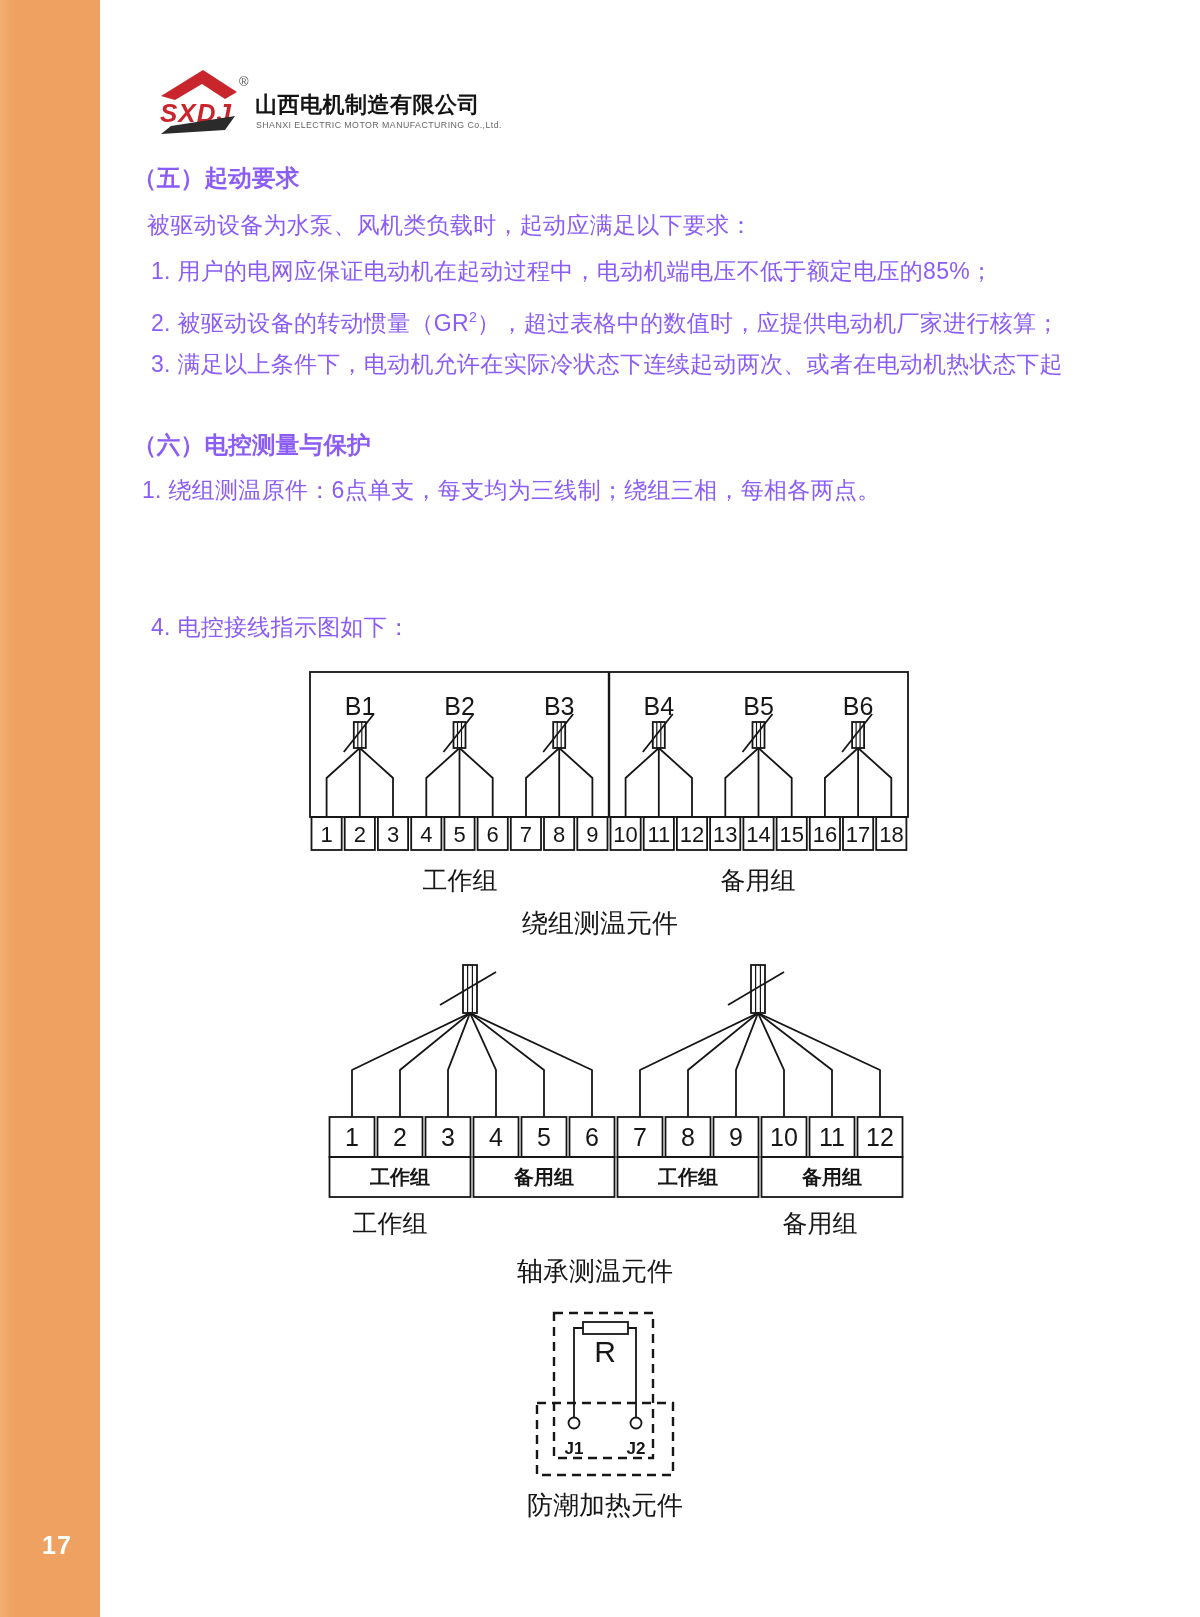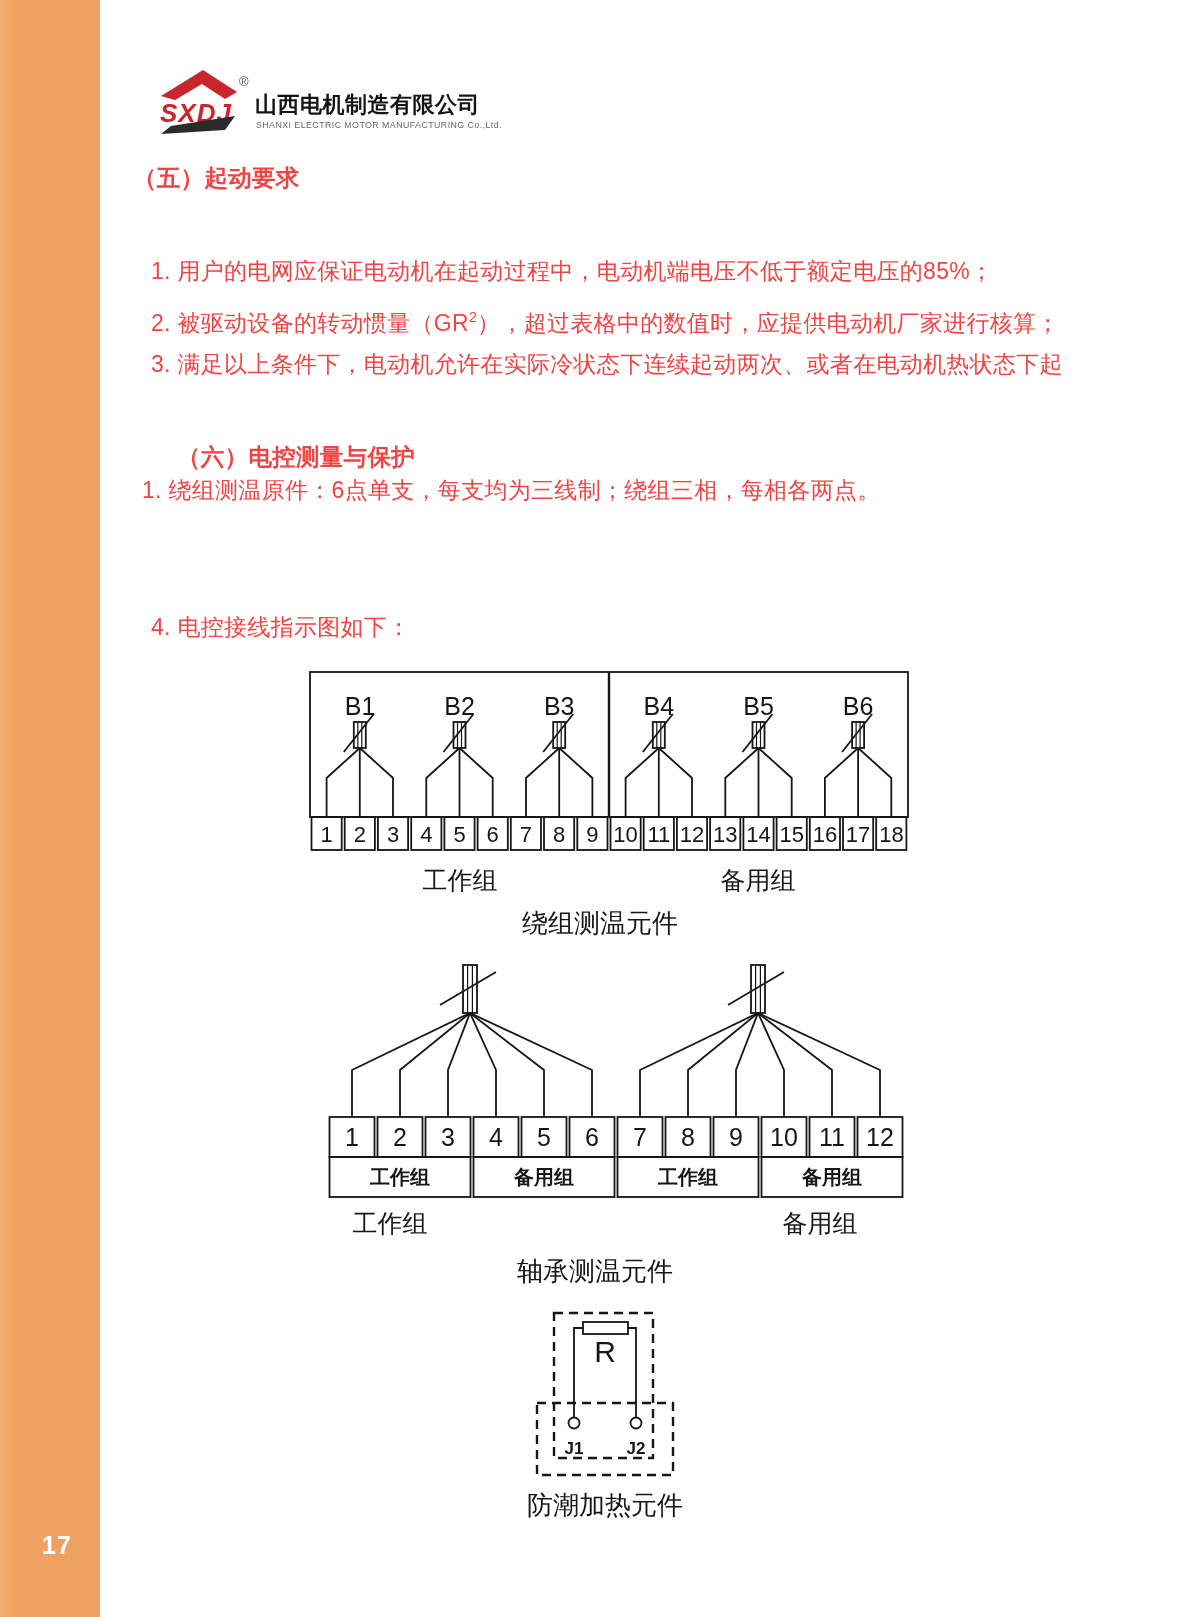--- a/index.html
+++ b/index.html
@@ -4,21 +4,21 @@
 <style>
   html,body{margin:0;padding:0;background:#e8e8e8;}
   .page{position:relative;width:1200px;height:1617px;background:#ffffff;overflow:hidden;
         font-family:"Liberation Sans",sans-serif;color:#1d1d1d;margin:0 auto;}
   .sidebar{position:absolute;left:0;top:0;width:100px;height:1617px;
            background:linear-gradient(90deg,#f4ae73 0%,#efa161 14%,#efa161 100%);}
   .pagenum{position:absolute;left:42px;top:1531px;color:#ffffff;font-weight:bold;
            font-size:25px;letter-spacing:1px;}
   .content{position:absolute;left:100px;top:0;width:1100px;height:1617px;}
   .line{position:absolute;font-size:23px;line-height:27px;letter-spacing:0.3px;
-        white-space:nowrap;color:#ef4444;}
+        white-space:nowrap;color:#8b5cf6;}
   .heading{font-weight:bold;font-size:23.5px;}
   sup{font-size:0.62em;}
   .fig{position:absolute;}
   svg text{font-family:"Liberation Sans","DejaVu Sans",sans-serif;fill:#161616;}
   .diag-num{font-size:22px;}
   .diag-num2{font-size:25px;}
   .diag-blabel{font-size:25px;font-weight:500;}
   .diag-cn{font-size:25px;}
   .diag-cn-bold{font-size:20px;font-weight:bold;}
   .diag-caption{font-size:26px;}
@@ -41,24 +41,25 @@
         <polygon points="6,32 48,6 82,28 70,35 47,20 20,36" fill="#c9252c"></polygon>
         <text class="logo-sxdj" x="5" y="58">SXDJ</text>
         <polygon points="16,62 80,52 70,66 6,70" fill="#2b2b2b"></polygon>
         <text class="logo-reg" x="84" y="22">®</text>
       </g>
       <text class="logo-cn" x="100" y="48">山西电机制造有限公司</text>
       <text class="logo-en" x="101" y="64">SHANXI ELECTRIC MOTOR MANUFACTURING Co.,Ltd.</text>
     </svg>
 
     <div class="line heading" style="left:33px;top:165px;">（五）起动要求</div>
+    <div class="line" style="left:47px;top:212px;">被驱动设备为水泵、风机类负载时，起动应满足以下要求：</div>
     <div class="line" style="left:51px;top:258px;">1. 用户的电网应保证电动机在起动过程中，电动机端电压不低于额定电压的85%；</div>
     <div class="line" style="left:51px;top:304px;"><span>2. 被驱动设备的转动惯量（GR</span><sup>2</sup><span>），超过表格中的数值时，应提供电动机厂家进行核算；</span></div>
     <div class="line" style="left:51px;top:351px;">3. 满足以上条件下，电动机允许在实际冷状态下连续起动两次、或者在电动机热状态下起</div>
-    <div class="line heading" style="left:33px;top:444px;margin-left:44px;">（六）电控测量与保护</div>
+    <div class="line heading" style="left:33px;top:432px;">（六）电控测量与保护</div>
     <div class="line" style="left:42px;top:477px;">1. 绕组测温原件：6点单支，每支均为三线制；绕组三相，每相各两点。</div>
     <div class="line" style="left:51px;top:614px;">4. 电控接线指示图如下：</div>
 
     <svg class="fig" style="left:190px;top:650px;" width="630" height="300" viewBox="0 0 630 300" fill="none" stroke="#161616" stroke-width="1.8">
 
       <rect x="20" y="22" width="598" height="145"></rect>
       <line x1="319" y1="22" x2="319" y2="167" stroke-width="2.4"></line>
 
       <g>
         <text x="70" y="65" class="diag-blabel" stroke="none" text-anchor="middle">B1</text>

